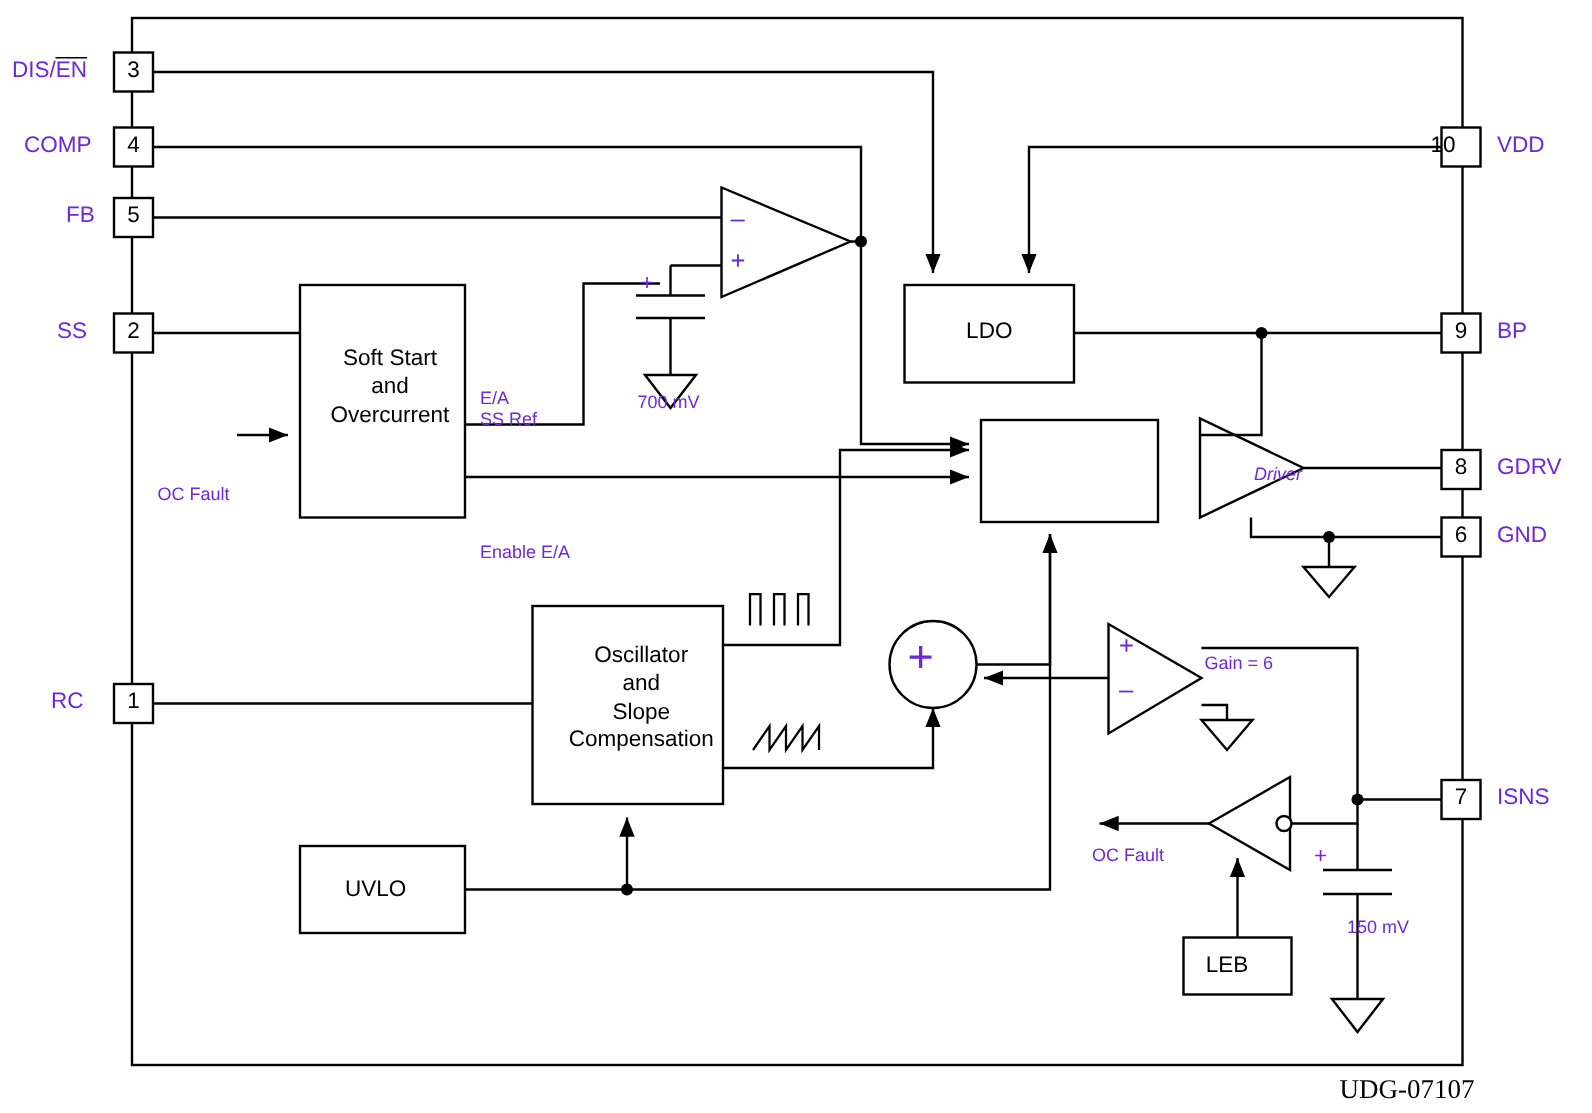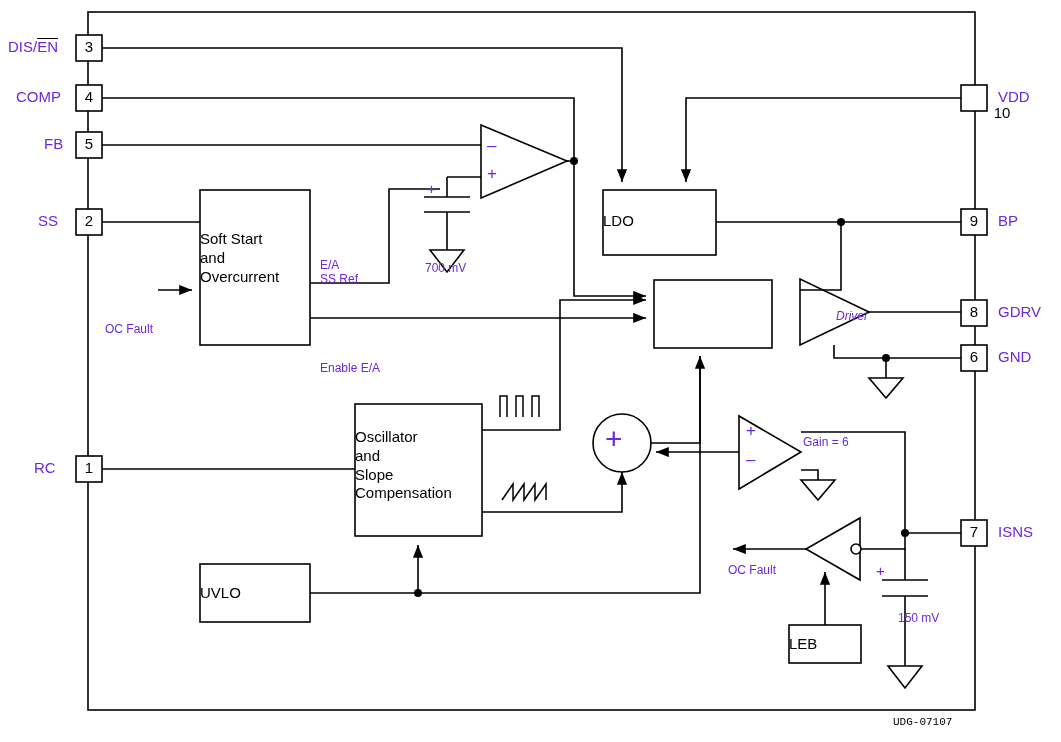--- a/index.html
+++ b/index.html
@@ -41,27 +41,27 @@
     text-align: center;
     line-height: 1.0;
   }
   .bar {
     border-top: 1.4px solid #000;
     display: inline-block;
     line-height: 1.05;
   }
   .credit {
     position: absolute;
-    font-size: 11px;
+    font-size: 18px;
     color: #000;
-    font-family: Liberation Mono, monospace;
+    font-family: Liberation Serif, serif;
   }
   .blocktext {
     position: absolute;
-    text-align: left;
+    text-align: center;
     font-size: 15px;
     color: #000;
     font-family: "Liberation Sans", sans-serif;
     line-height: 1.25;
   }
 </style>
 </head>
 <body>
 
 <div id="canvas">
@@ -211,21 +211,21 @@
 
   <div class="lbl" style="left:44px; top:135px;">FB</div>
   <div class="pinnum" style="left:76px; top:136px; width:26px;">5</div>
 
   <div class="lbl" style="left:38px; top:212px;">SS</div>
   <div class="pinnum" style="left:76px; top:213px; width:26px;">2</div>
 
   <div class="lbl" style="left:34px; top:459px;">RC</div>
   <div class="pinnum" style="left:76px; top:460px; width:26px;">1</div>
 
-  <div class="pinnum" style="left:989px; top:89px; width:26px;margin-top:16px;">10</div>
+  <div class="pinnum" style="left:949px; top:89px; width:26px;">10</div>
   <div class="lbl" style="left:998px; top:88px;">VDD</div>
 
   <div class="pinnum" style="left:961px; top:213px; width:26px;">9</div>
   <div class="lbl" style="left:998px; top:212px;">BP</div>
 
   <div class="pinnum" style="left:961px; top:304px; width:26px;">8</div>
   <div class="lbl" style="left:998px; top:303px;">GDRV</div>
 
   <div class="pinnum" style="left:961px; top:349px; width:26px;">6</div>
   <div class="lbl" style="left:998px; top:348px;">GND</div>

